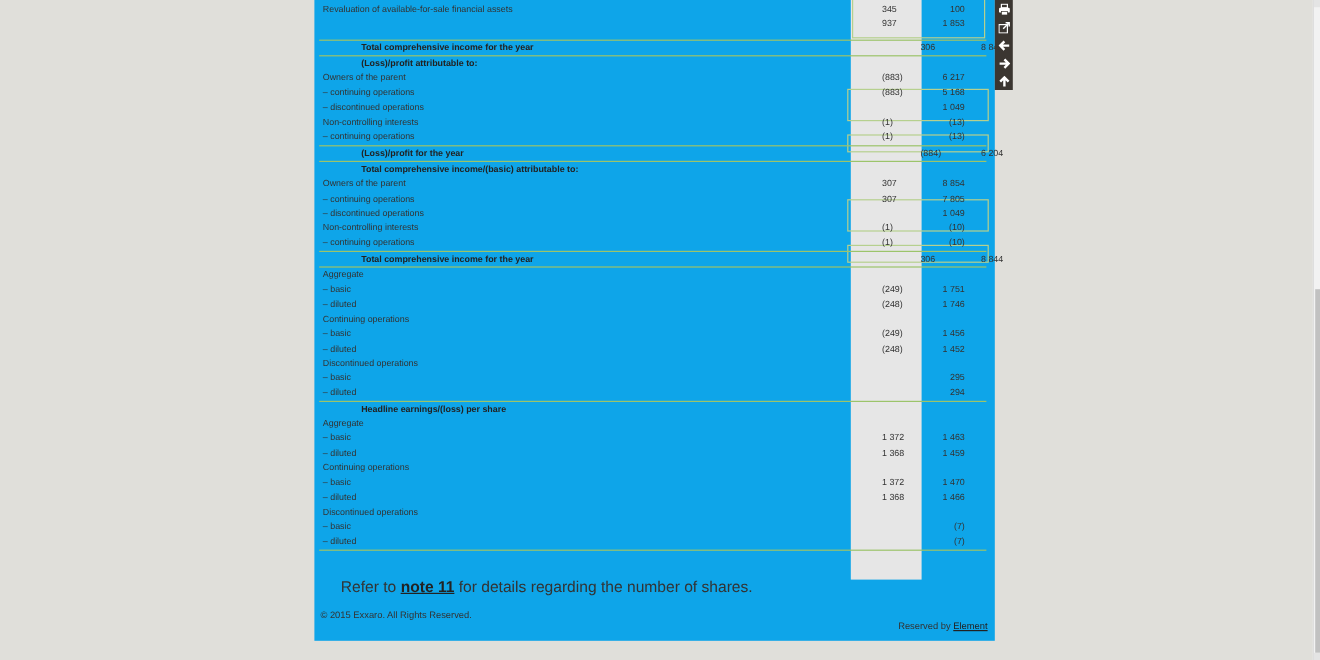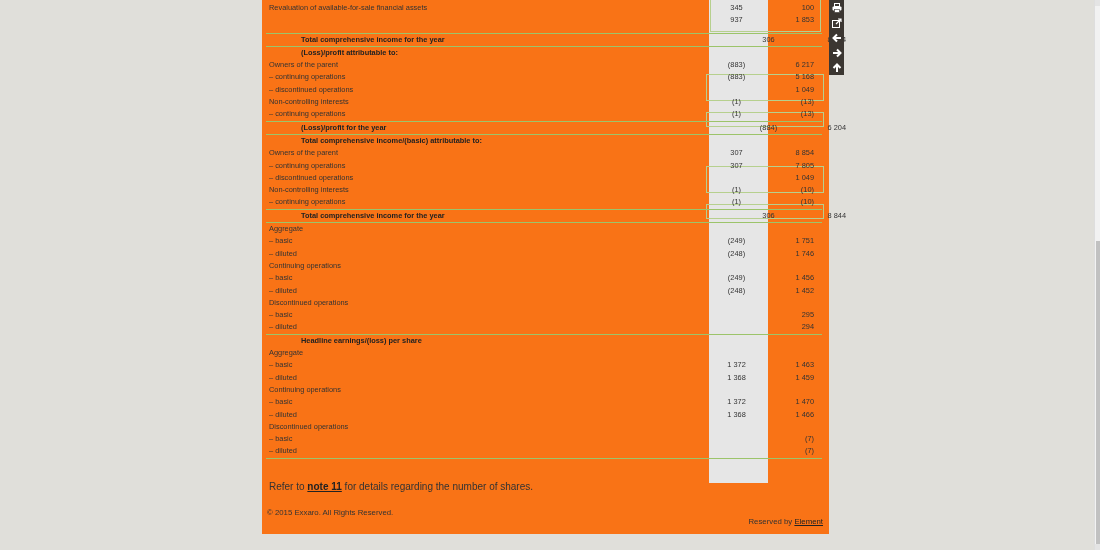--- a/index.html
+++ b/index.html
@@ -4,46 +4,46 @@
 <style>
   html, body { margin:0; padding:0; }
   body {
     width:1100px; height:550px; overflow:hidden; position:relative;
     background:#e0dfda;
     font-family:"Liberation Sans", sans-serif;
     color:#333;
   }
   .page {
     position:absolute; left:262px; top:0; width:567px; height:534px;
-    background:#f97316;
+    background:#0ea5e9;
   }
   .table {
     position:absolute; left:4px; top:0; width:556px;
   }
   .shade {
     position:absolute; left:443px; top:0; width:59px; height:483px;
     background:#e6e6e6;
   }
   .row {
     position:relative; height:12.3px; line-height:12.3px; font-size:7.4px;
     white-space:nowrap;
   }
   .row .lbl { position:absolute; left:3px; top:0; }
-  .row .c1 { position:absolute; left:443px; width:55px; text-align:center; top:0; }
-  .row .c2 { position:absolute; left:502px; width:46px; text-align:right; top:0; }
+  .row .c1 { position:absolute; left:469px; width:55px; text-align:left; top:0; }
+  .row .c2 { position:absolute; left:502px; width:36px; text-align:right; top:0; }
   .row.bold .lbl, .row.bold .c1, .row.bold .c2 { font-weight:bold; color:#222;margin-left:32px; }
   .row.bold .c1, .row.bold .c2 { font-weight:normal; color:#333; }
   .row.total { border-top:1.5px solid #9cc46a; border-bottom:1.5px solid #9cc46a; }
   .row.sep-top { border-top:1.5px solid #9cc46a; }
   .spacer { height:6px; }
   .hl {
     position:absolute; border:1px solid #b6d08e; pointer-events:none;
   }
   .note {
-    position:absolute; left:7px; top:481px; font-size:10px;
+    position:absolute; left:22px; top:481px; font-size:13px;
   }
   .note a { color:#222; font-weight:bold; text-decoration:underline; }
   .footer-left {
     position:absolute; left:5px; top:508px; font-size:7.8px; color:#333;
   }
   .footer-right {
     position:absolute; right:6px; top:517px; font-size:7.8px; color:#333;
   }
   .footer-right a { color:#222; font-weight:normal; text-decoration:underline; }
   .tools {

